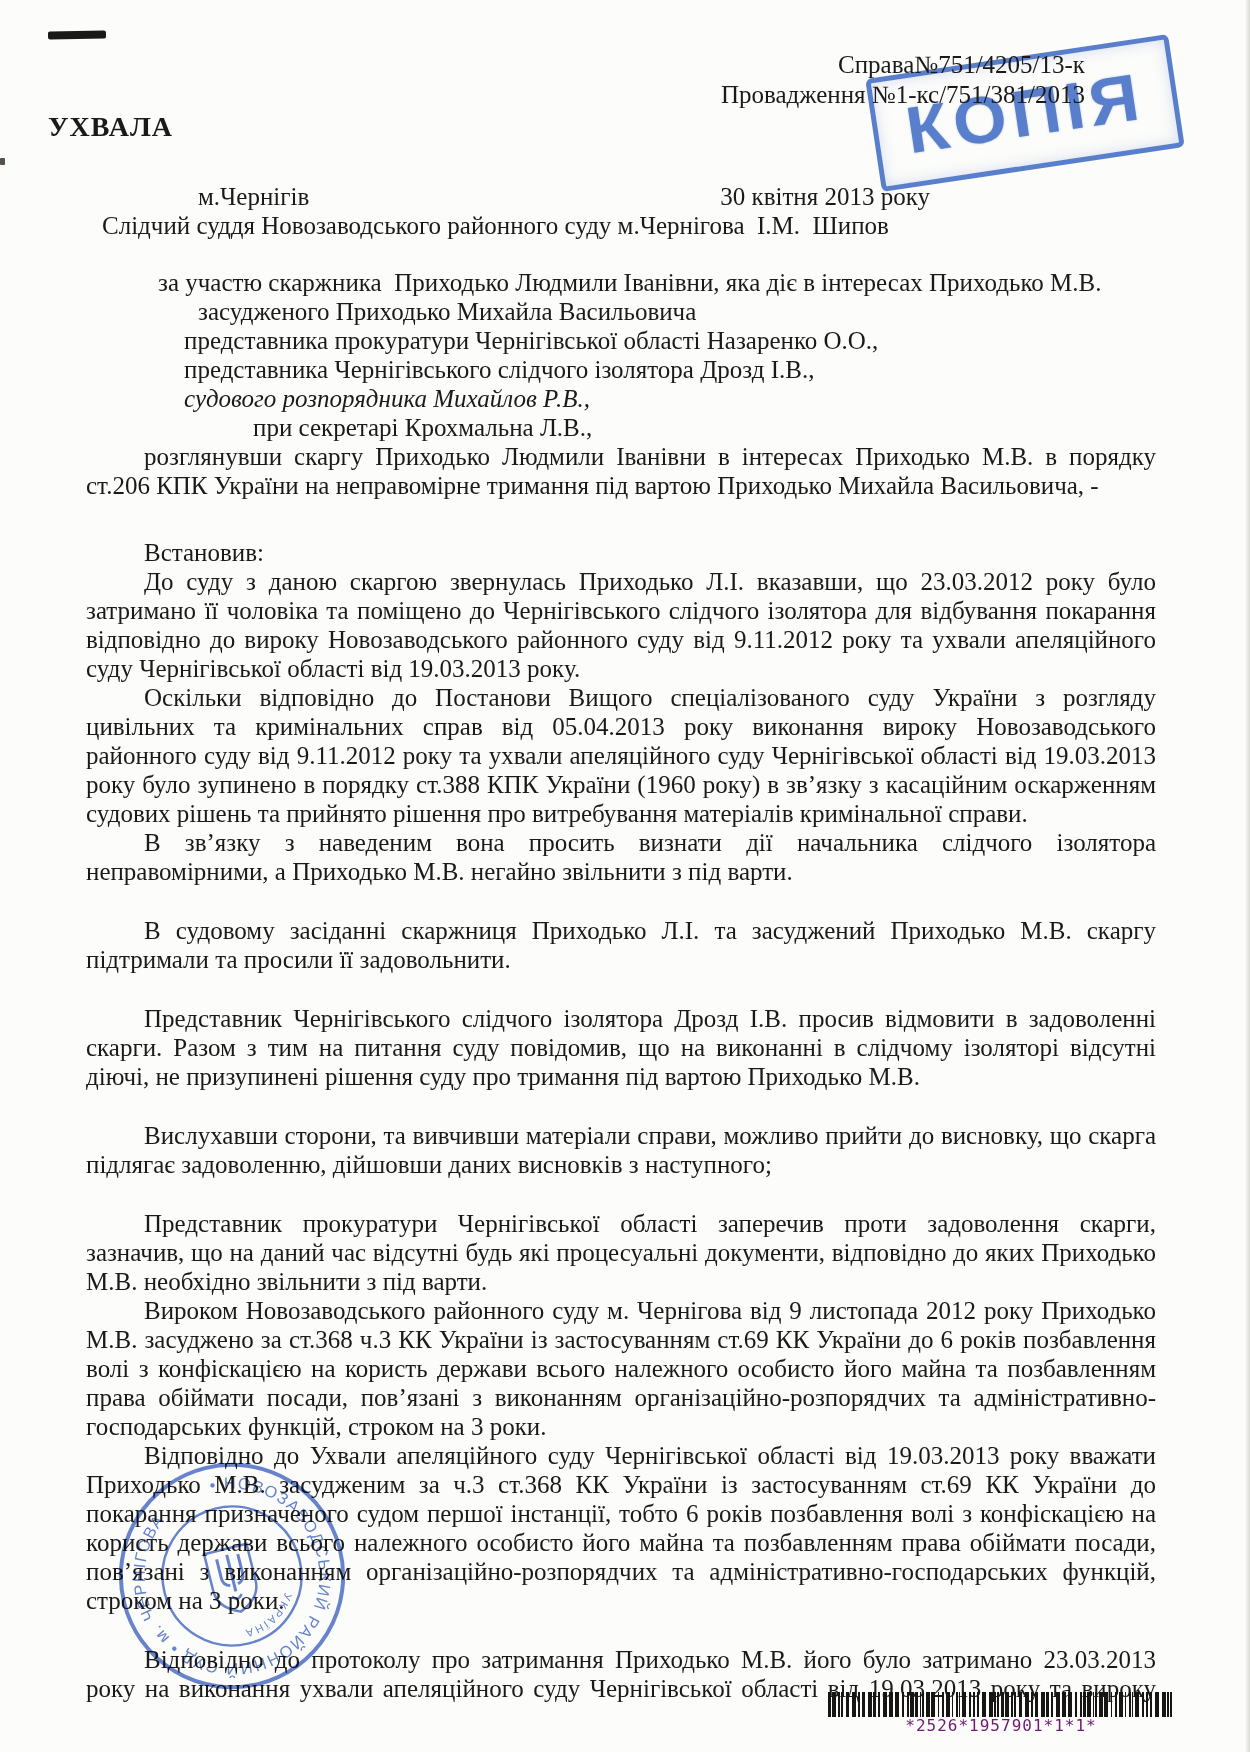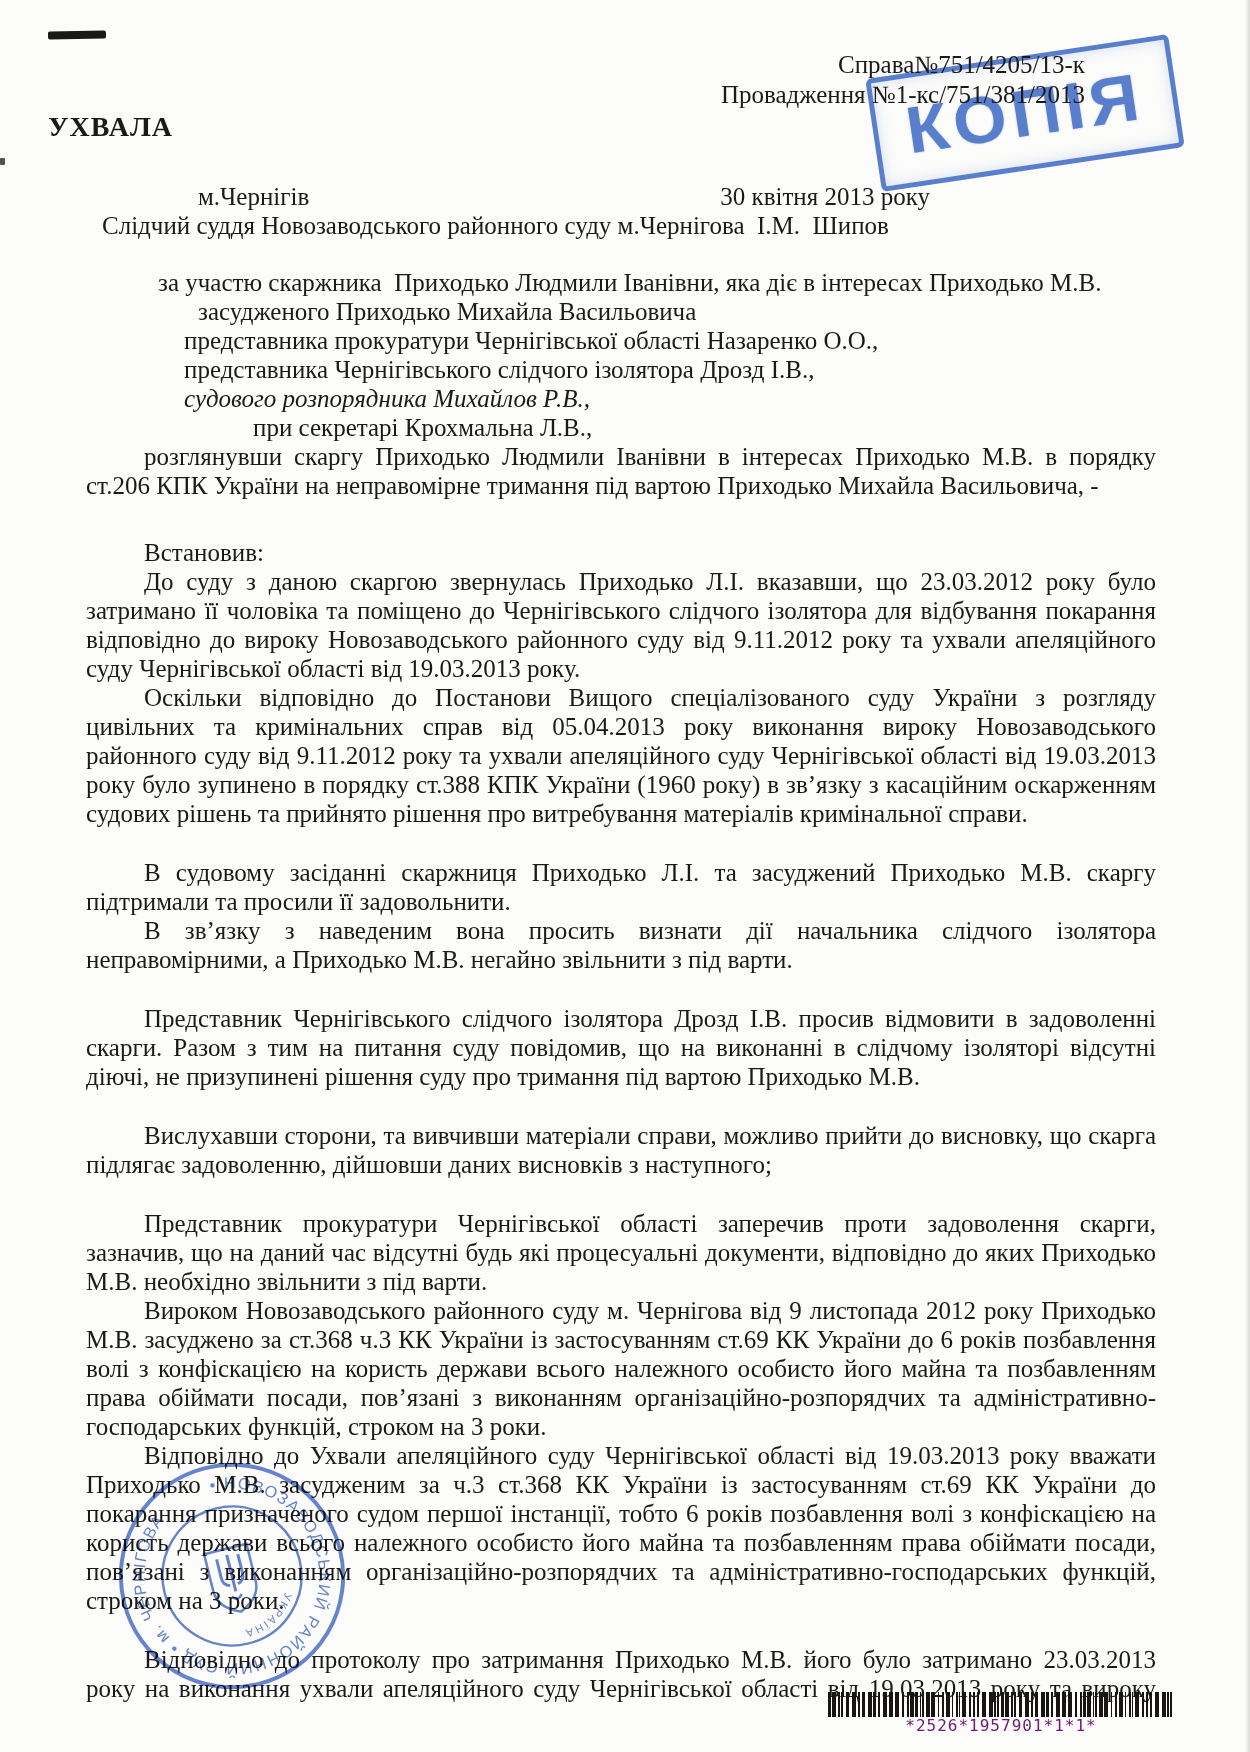--- a/index.html
+++ b/index.html
@@ -103,22 +103,22 @@
       <div class="ind-4">судового розпорядника Михайлов Р.В.,</div>
       <div class="ind-5">при секретарі Крохмальна Л.В.,</div>
     </div>
 
     <div class="intro">розглянувши скаргу Приходько Людмили Іванівни в інтересах Приходько М.В. в порядку ст.206 КПК України на неправомірне тримання під вартою Приходько Михайла Васильовича, -</div>
 
     <div class="sec">Встановив:</div>
 
     <p class="body">До суду з даною скаргою звернулась Приходько Л.І. вказавши, що 23.03.2012 року було затримано її чоловіка та поміщено до Чернігівського слідчого ізолятора для відбування покарання відповідно до вироку Новозаводського районного суду від 9.11.2012 року та ухвали апеляційного суду Чернігівської області від 19.03.2013 року.</p>
     <p class="body">Оскільки відповідно до Постанови Вищого спеціалізованого суду України з розгляду цивільних та кримінальних справ від 05.04.2013 року виконання вироку Новозаводського районного суду від 9.11.2012 року та ухвали апеляційного суду Чернігівської області від 19.03.2013 року було зупинено в порядку ст.388 КПК України (1960 року) в зв’язку з касаційним оскарженням судових рішень та прийнято рішення про витребування матеріалів кримінальної справи.</p>
+    <p class="body">В зв’язку з наведеним вона просить визнати дії начальника слідчого ізолятора неправомірними, а Приходько М.В. негайно звільнити з під варти.</p>
     <p class="body gap">В судовому засіданні скаржниця Приходько Л.І. та засуджений Приходько М.В. скаргу підтримали та просили її задовольнити.</p>
-    <p class="body">В зв’язку з наведеним вона просить визнати дії начальника слідчого ізолятора неправомірними, а Приходько М.В. негайно звільнити з під варти.</p>
     <p class="body gap">Представник Чернігівського слідчого ізолятора Дрозд І.В. просив відмовити в задоволенні скарги. Разом з тим на питання суду повідомив, що на виконанні в слідчому ізоляторі відсутні діючі, не призупинені рішення суду про тримання під вартою Приходько М.В.</p>
     <p class="body gap">Вислухавши сторони, та вивчивши матеріали справи, можливо прийти до висновку, що скарга підлягає задоволенню, дійшовши даних висновків з наступного;</p>
     <p class="body gap">Представник прокуратури Чернігівської області заперечив проти задоволення скарги, зазначив, що на даний час відсутні будь які процесуальні документи, відповідно до яких Приходько М.В. необхідно звільнити з під варти.</p>
     <p class="body">Вироком Новозаводського районного суду м. Чернігова від 9 листопада 2012 року Приходько М.В. засуджено за ст.368 ч.3 КК України із застосуванням ст.69 КК України до 6 років позбавлення волі з конфіскацією на користь держави всього належного особисто його майна та позбавленням права обіймати посади, пов’язані з виконанням організаційно-розпорядчих та адміністративно-господарських функцій, строком на 3 роки.</p>
     <p class="body">Відповідно до Ухвали апеляційного суду Чернігівської області від 19.03.2013 року вважати Приходько М.В. засудженим за ч.3 ст.368 КК України із застосуванням ст.69 КК України до покарання призначеного судом першої інстанції, тобто 6 років позбавлення волі з конфіскацією на користь держави всього належного особисто його майна та позбавленням права обіймати посади, пов’язані з виконанням організаційно-розпорядчих та адміністративно-господарських функцій, строком на 3 роки.</p>
     <p class="body gap cut">Відповідно до протоколу про затримання Приходько М.В. його було затримано 23.03.2013 року на виконання ухвали апеляційного суду Чернігівської області від 19.03.2013 року та вироку</p>
 
   </div>
 
   <svg class="seal" viewBox="0 0 260 260">

